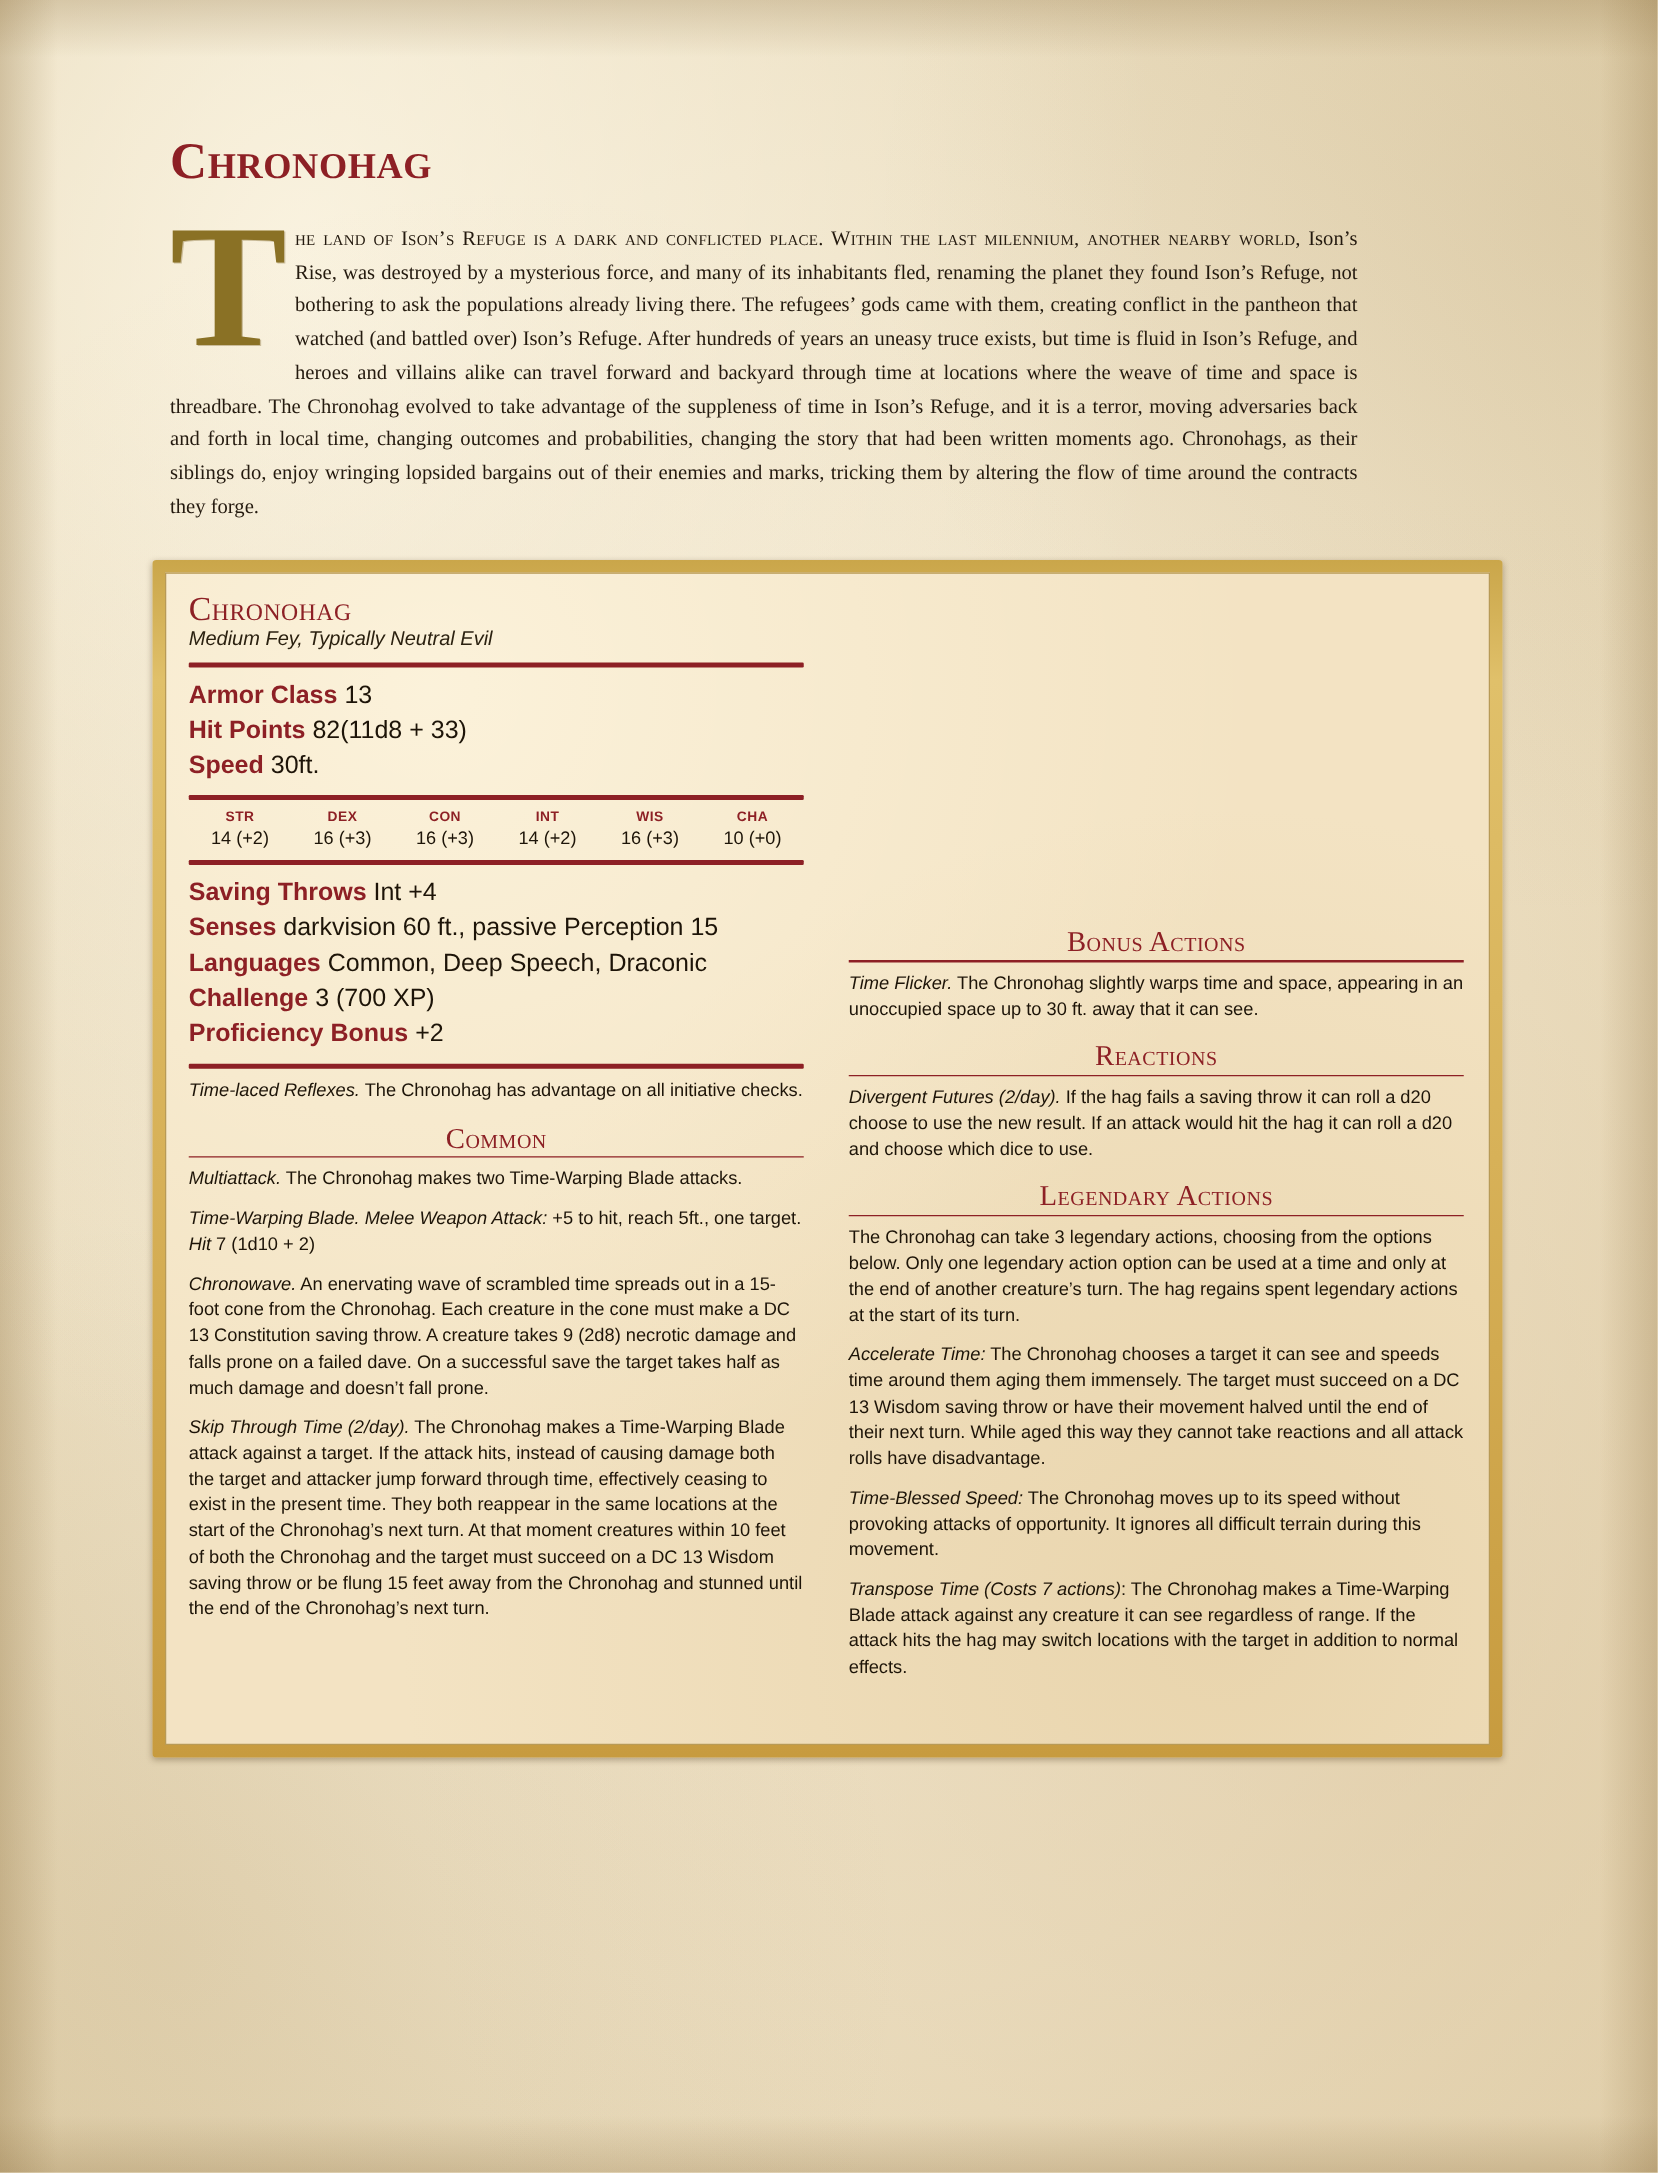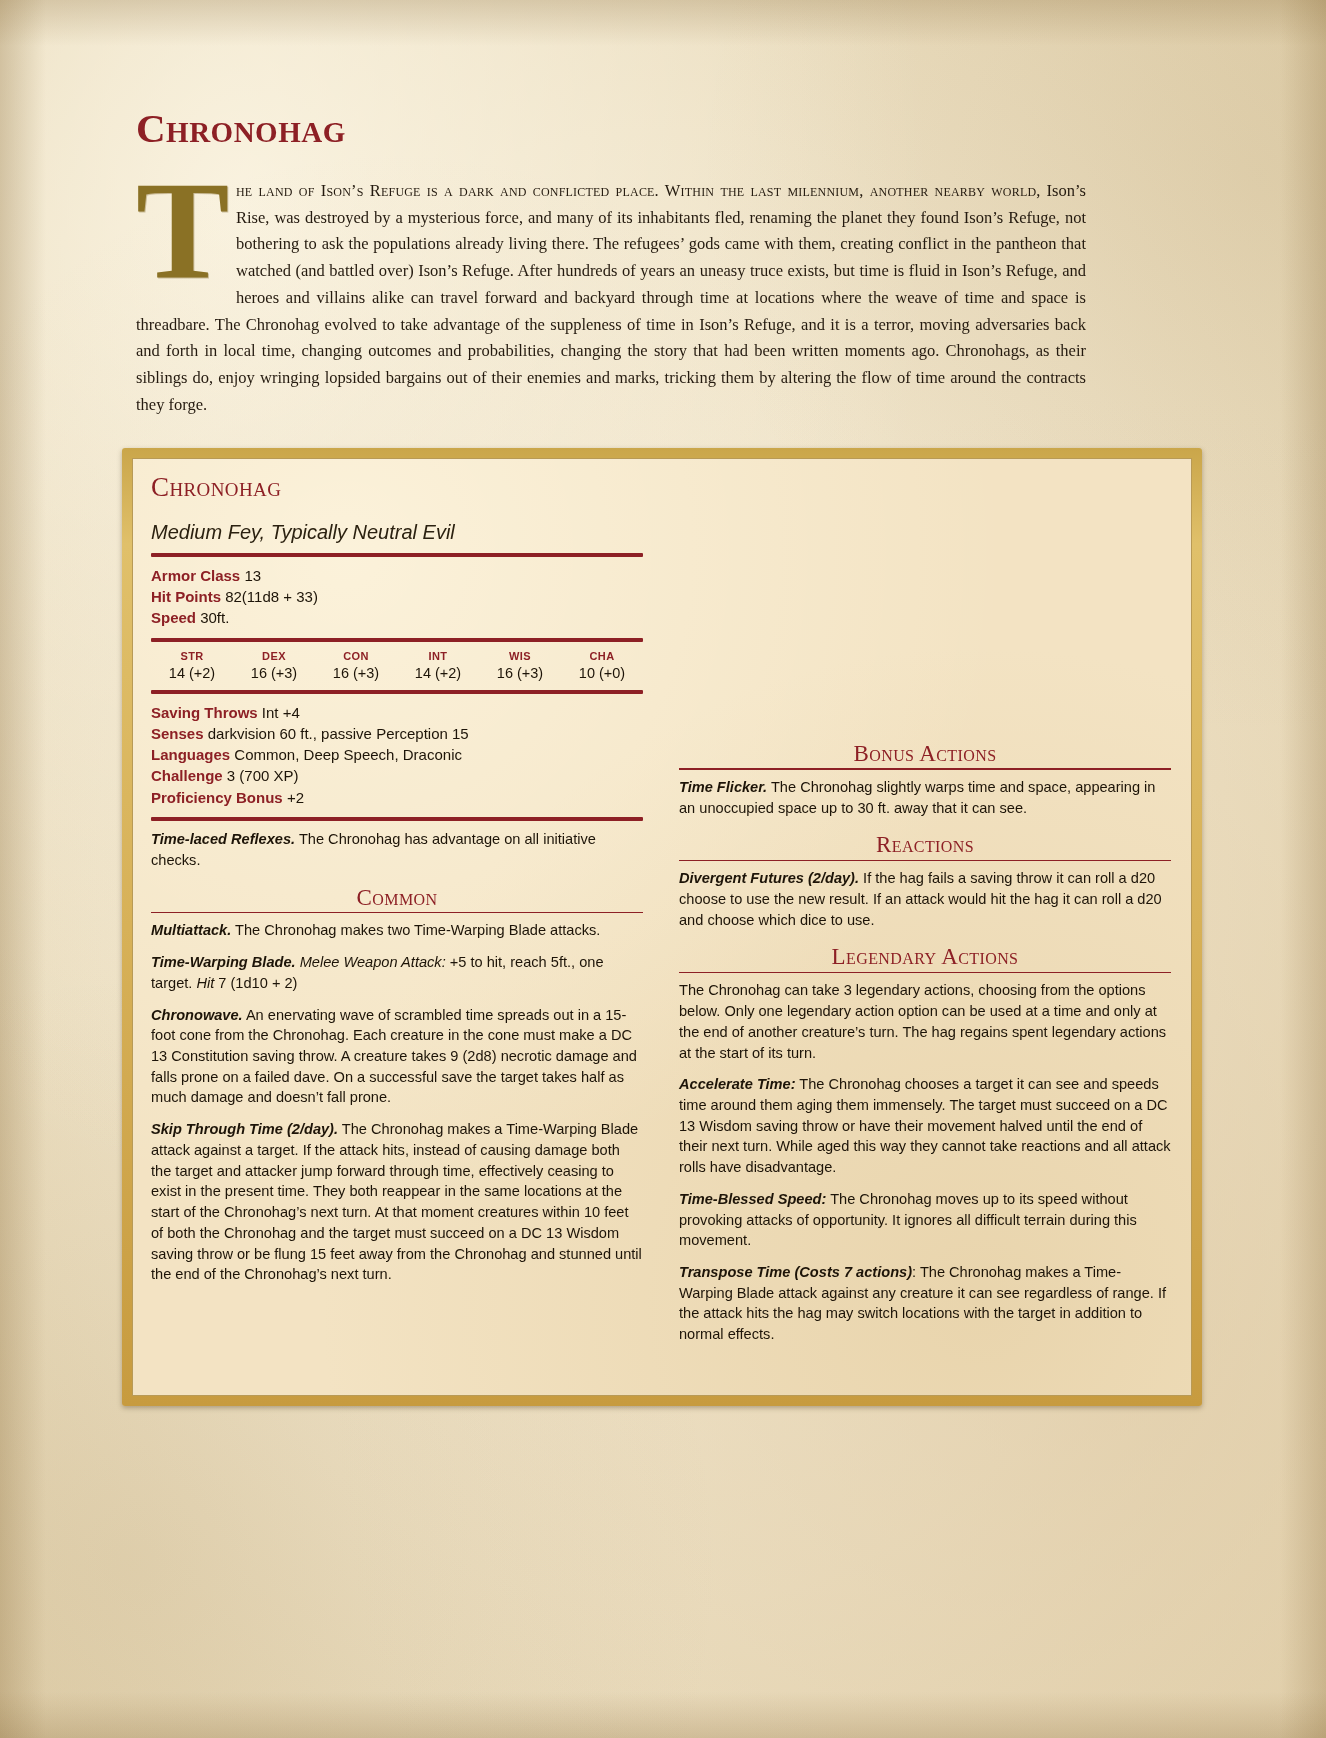--- a/index.html
+++ b/index.html
@@ -129,33 +129,33 @@
   .mon-name {
     font-family: "Liberation Serif", serif;
     font-variant: small-caps;
     color: #8d2025;
     font-size: 27px;
     letter-spacing: 0.4px;
     line-height: 1.1;
   }
   .mon-type {
     font-style: italic;
-    font-size: 20px;
+    font-size: 16px;
     color: #2b2110;
-    margin-top: 18px;
+    margin-top: 0;
   }
   .rule {
     height: 4px;
     background: #8d2025;
     margin: 9px 0 8px;
     border-radius: 1px;
   }
 
   .stat-line {
-    font-size: 15px;
+    font-size: 20px;
     line-height: 1.42;
     color: #1d1408;
   }
   .stat-line b { color: #8d2025; font-weight: bold; }
 
   .abilities {
     display: flex;
     text-align: center;
     margin: 4px 0 2px;
   }
@@ -185,21 +185,21 @@
     height: 1.5px;
     background: #8d2025;
     margin: 1px 0 7px;
   }
   .trait {
     font-size: 14.6px;
     line-height: 1.42;
     margin-bottom: 11px;
     text-align: left;
   }
-  .trait .bi { font-weight: bold; font-style: italic; text-align: right; }
+  .trait .bi { font-weight: normal; font-style: italic; text-align: right; }
   .trait .ital { font-style: italic; }
 </style>
 </head>
 <body>
 
 <div class="page"></div>
 <div class="edge-h top"></div>
 <div class="edge-h bottom"></div>
 <div class="edge-v left"></div>
 <div class="edge-v right"></div>

